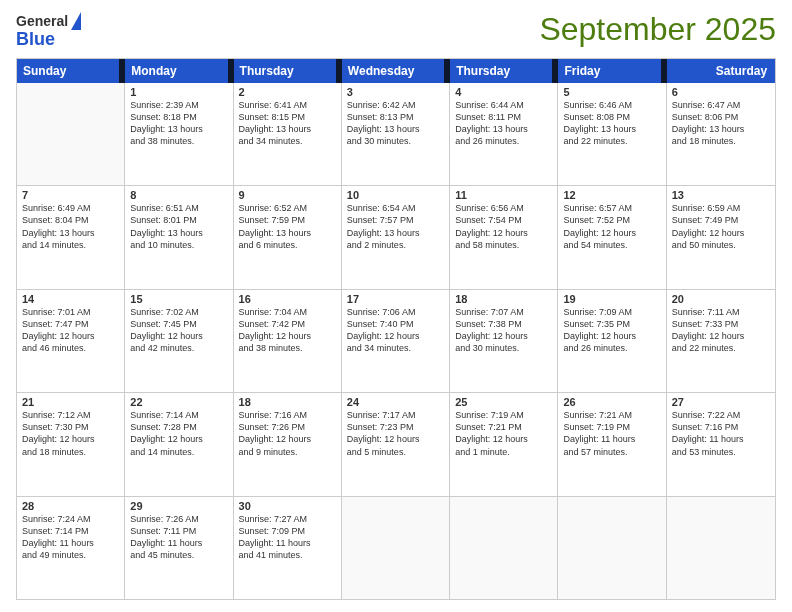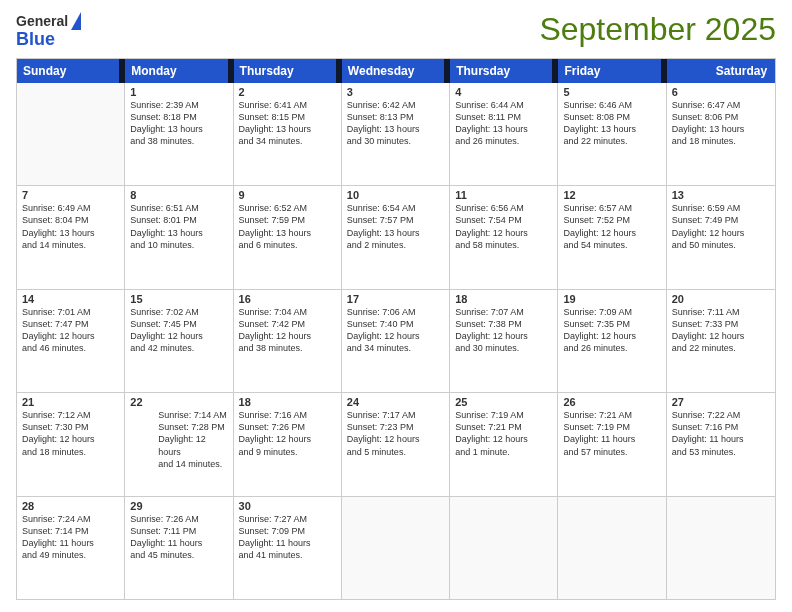--- a/index.html
+++ b/index.html
@@ -285,21 +285,21 @@
         <div class="cal-row">
           <div class="cal-cell">
             <span class="day-num">21</span>
             <div class="info" style="white-space: pre-line;">Sunrise: 7:12 AM
 Sunset: 7:30 PM
 Daylight: 12 hours
 and 18 minutes.</div>
           </div>
           <div class="cal-cell">
             <span class="day-num">22</span>
-            <div class="info" style="white-space: pre-line; margin-left: 28px;">Sunrise: 7:14 AM
+            <div class="info" style="white-space: pre-line;">Sunrise: 7:14 AM
 Sunset: 7:28 PM
 Daylight: 12 hours
 and 14 minutes.</div>
           </div>
           <div class="cal-cell">
             <span class="day-num">18</span>
             <div class="info" style="white-space: pre-line;">Sunrise: 7:16 AM
 Sunset: 7:26 PM
 Daylight: 12 hours
 and 9 minutes.</div>

